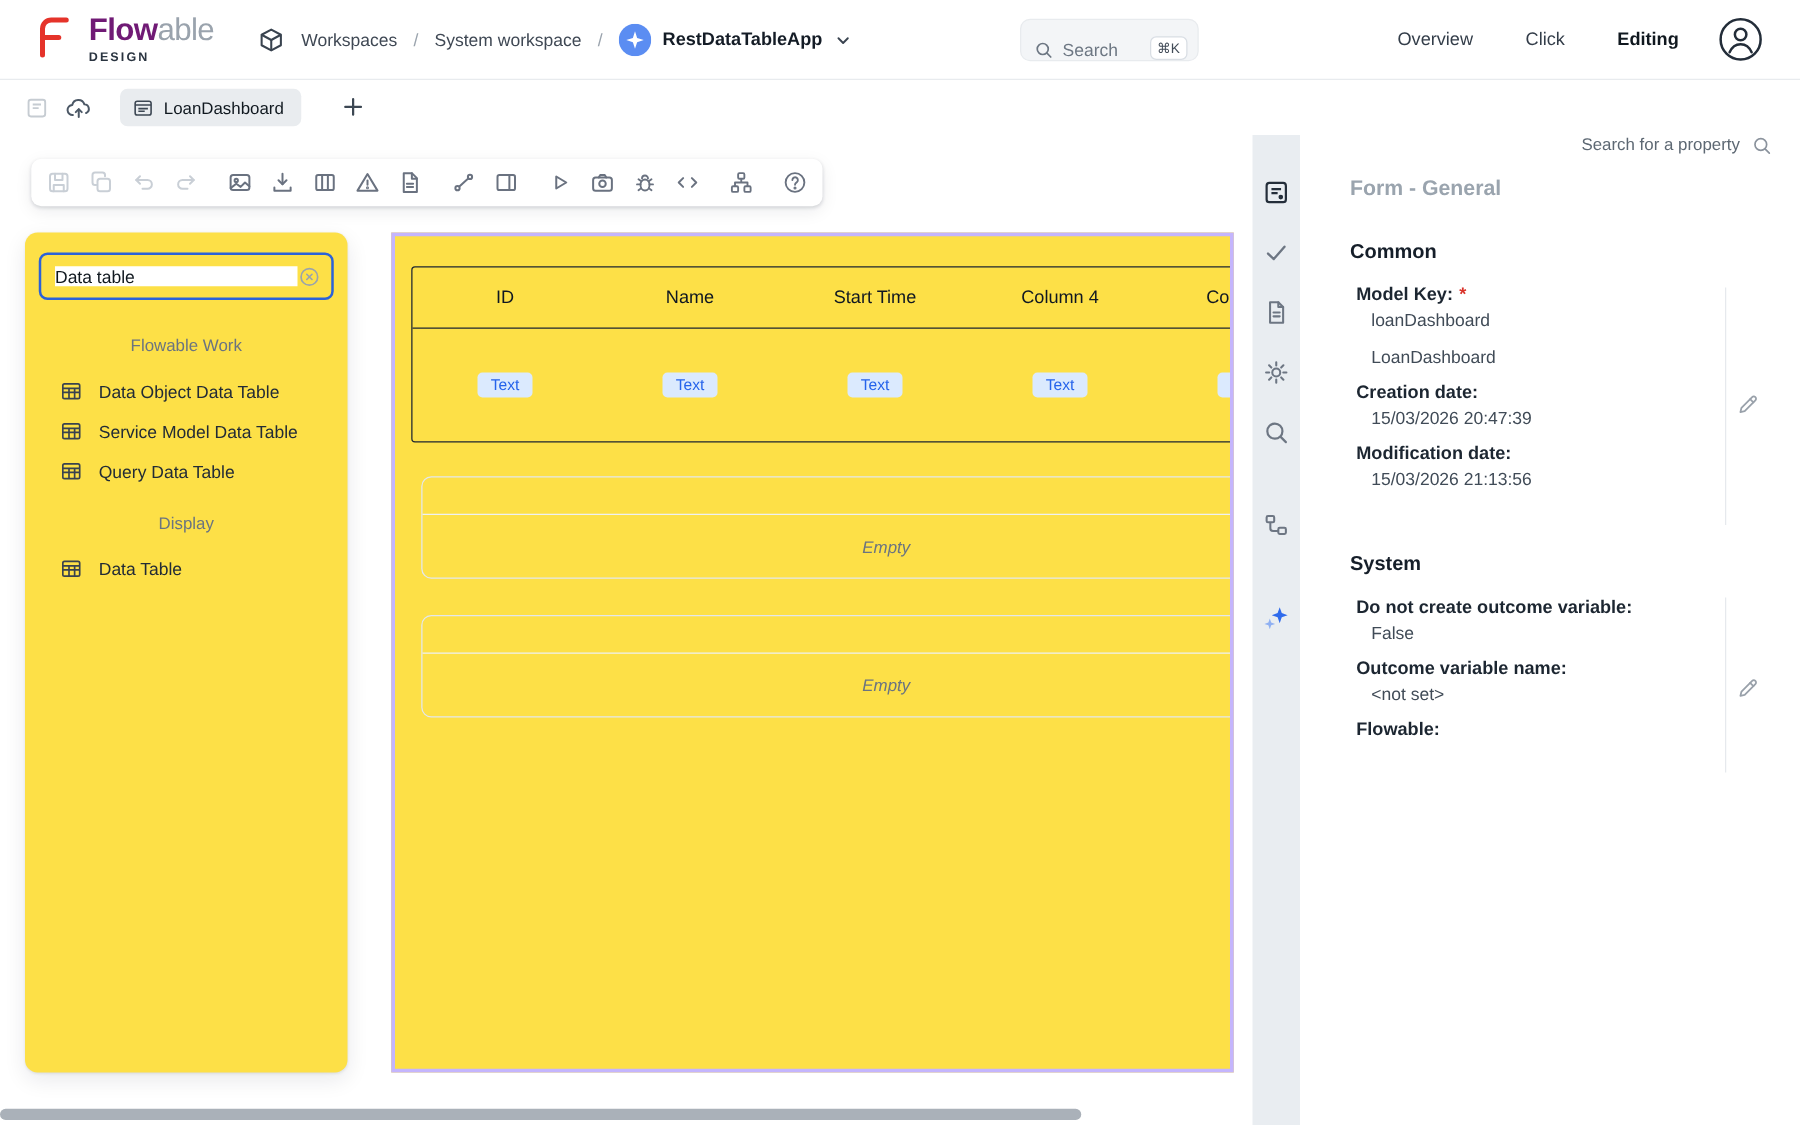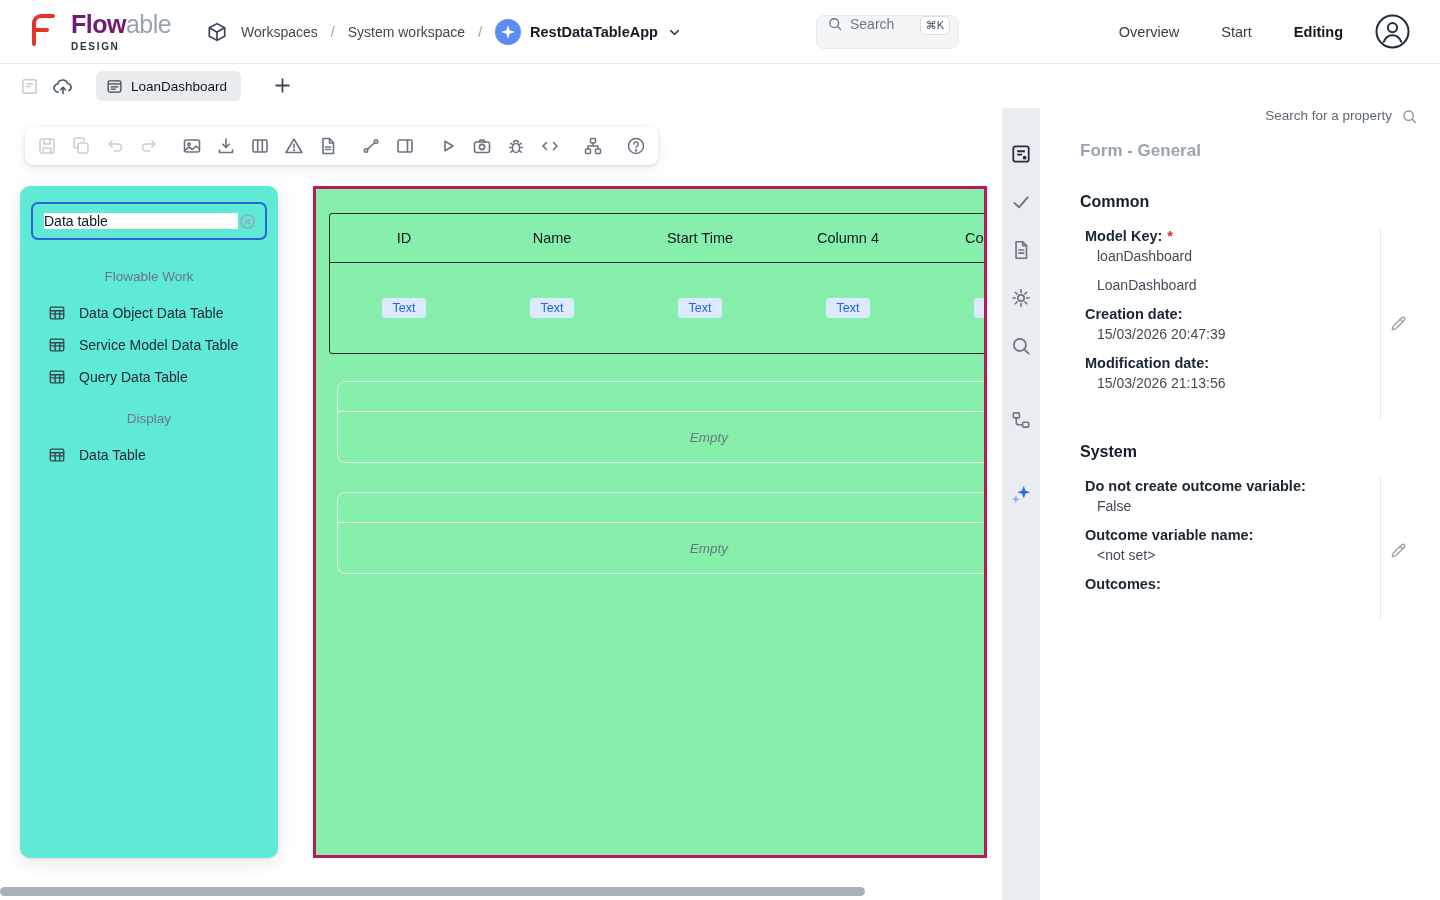--- a/index.html
+++ b/index.html
@@ -11,21 +11,21 @@
 
 .header{position:absolute;left:0;top:0;width:1440px;height:64px;background:#fff;border-bottom:1px solid #e8ebee;z-index:30}
 .logo{position:absolute;left:26px;top:11px;display:flex;gap:9px;align-items:flex-start}
 .brand{font-size:25px;letter-spacing:-.5px;line-height:1.1}
 .brand .b{font-weight:700;color:#701a75}
 .brand .l{font-weight:400;color:#9aa3ad}
 .brand-sub{font-size:10px;font-weight:700;letter-spacing:1.7px;color:#2a3440;margin-top:2px}
 .breadcrumb{position:absolute;left:206px;top:0;height:64px;display:flex;align-items:center;gap:13px;font-size:14px;color:#3f4854}
 .crumb-sep{color:#9aa3ad}
 .crumb-app{display:flex;align-items:center;gap:9px;font-weight:700;color:#141c26;font-size:14.5px}
-.hsearch{position:absolute;left:816px;top:15px;width:143px;height:34px;background:#f3f5f7;border:1px solid #e8ebee;border-radius:8px;display:flex;align-items:flex-start;gap:7px;padding:0 8px 0 10px}
+.hsearch{position:absolute;left:816px;top:15px;width:143px;height:34px;background:#f3f5f7;border:1px solid #e8ebee;border-radius:8px;display:flex;align-items:flex-end;gap:7px;padding:0 8px 0 10px}
 .hsearch input{border:0;background:transparent;outline:0;width:58px;font-size:14px;color:#404a56;font-family:inherit}
 .hsearch input::placeholder{color:#6d7783}
 .kbd{background:#fff;border:1px solid #d9dee4;border-radius:5px;font-size:11px;color:#424c58;padding:2px 5px;margin-left:auto}
 .topnav{position:absolute;right:97px;top:0;height:64px;display:flex;align-items:center;gap:42px;font-size:14.5px;color:#333d49}
 .topnav .nav-item{cursor:pointer}
 .topnav .active{font-weight:700;color:#10181f}
 .avatar{position:absolute;right:30px;top:14px;width:35px;height:35px;cursor:pointer}
 
 
 .tabbar{position:absolute;left:0;top:64px;width:1440px;height:44px;background:#fff}
@@ -37,32 +37,32 @@
 
 
 .canvas{position:absolute;left:0;top:108px;width:1002px;height:792px;background:#fff;overflow:hidden}
 .toolbar{position:absolute;left:25px;top:19px;height:38px;background:#fff;border-radius:8px;box-shadow:0 1px 3px rgba(15,23,42,.14),0 4px 14px rgba(15,23,42,.08);display:flex;align-items:center;padding:0 12px}
 .toolbar .tbtn{width:20px;height:20px;color:#6a7280;cursor:pointer;margin-left:14px}
 .toolbar .tbtn:first-child{margin-left:0}
 .toolbar .tbtn.dis{color:#c9cfd6}
 .toolbar .grp{margin-left:23px}
 
 
-.palette{position:absolute;left:20px;top:78px;width:258px;height:672px;background:#5eead4;border-radius:10px;box-shadow:0 1px 2px rgba(15,23,42,.08),0 6px 18px rgba(15,23,42,.09)}
+.palette{position:absolute;left:20px;top:78px;width:258px;height:672px;background:#fde047;border-radius:10px;box-shadow:0 1px 2px rgba(15,23,42,.08),0 6px 18px rgba(15,23,42,.09)}
 .pal-search{margin:16px 11px 0;height:38px;border:2px solid #2b62d9;border-radius:7px;display:flex;align-items:center;padding:0 8px 0 11px}
 .pal-search input{border:0;outline:0;flex:1;font-size:14px;color:#10181f;font-family:inherit;min-width:0}
 .pal-clear{color:#9aa3ad;cursor:pointer}
 .pal-title{margin-top:29px;text-align:center;font-size:13.5px;color:#6b7480}
 .pal-title.t2{margin-top:18px}
 .pal-list{margin-top:13px}
 .pal-item{display:flex;align-items:center;gap:13px;height:32px;padding-left:28px;font-size:14px;color:#222b36;cursor:grab}
 .pal-item .icon{color:#39434f}
 
 
-.frame{position:absolute;left:313px;top:78px;width:674px;height:672px;border:3px solid #be185d;background:#86efac;overflow:hidden}
+.frame{position:absolute;left:313px;top:78px;width:674px;height:672px;border:3px solid #c4b5fd;background:#fde047;overflow:hidden}
 .dtable{position:absolute;left:13px;top:24px;width:742px;border:1.5px solid #1c2530;border-radius:3px}
 .dt-head{display:grid;grid-template-columns:repeat(5,148px);height:49px;border-bottom:1.5px solid #1c2530}
 .dt-head .cell{display:flex;align-items:center;justify-content:center;font-size:14.5px;font-weight:500;color:#0f1722}
 .dt-body{display:grid;grid-template-columns:repeat(5,148px);height:90px}
 .dt-body .cell{display:flex;align-items:center;justify-content:center}
 .chip{background:#dbeafe;color:#2563eb;font-size:12.5px;border-radius:4px;padding:4px 11px;line-height:1;cursor:pointer}
 .empty-box{position:absolute;left:21px;width:744px;height:82px;border:1px solid #e3e7ec;border-radius:8px}
 .empty-box .hd{height:30px;border-bottom:1px solid #eef1f4}
 .empty-box .bd{height:50px;display:flex;align-items:center;justify-content:center;font-size:13.5px;font-style:italic;color:#6b7480}
 .eb1{top:192px}.eb2{top:303px}
@@ -134,21 +134,21 @@
     <svg class="icon" width="16" height="16" viewBox="0 0 20 20" fill="none" stroke="#6d7783" stroke-width="1.7" stroke-linecap="round">
         <circle cx="9" cy="9" r="5.5"></circle>
         <path d="M13.2 13.2L17 17"></path>
       </svg>
     <input type="text" placeholder="Search" style="">
     <span class="kbd">⌘K</span>
   </div>
 
   <div class="topnav">
     <span class="nav-item">Overview</span>
-    <span class="nav-item">Start</span>
+    <span class="nav-item">Click</span>
     <span class="nav-item active">Editing</span>
   </div>
 
   <svg class="avatar" viewBox="0 0 35 35" fill="none" stroke="#232d39" stroke-width="2" stroke-linecap="round">
     <circle cx="17.5" cy="17.5" r="16"></circle>
       <circle cx="17.5" cy="13.6" r="4.6"></circle>
       <path d="M8.7 27.8c1.8-4.3 5-6.5 8.8-6.5s7 2.2 8.8 6.5"></path>
   </svg>
 </div>
 
@@ -418,21 +418,21 @@
   <div class="fields f2">
     <div class="field">
       <div class="lbl">Do not create outcome variable:</div>
       <div class="val">False</div>
     </div>
     <div class="field">
       <div class="lbl">Outcome variable name:</div>
       <div class="val">&lt;not set&gt;</div>
     </div>
     <div class="field">
-      <div class="lbl">Outcomes:</div>
+      <div class="lbl">Flowable:</div>
     </div>
   </div>
   <div class="vdiv vd2"></div>
   <svg class="pencil pc2" viewBox="0 0 20 20" fill="none" stroke="currentColor" stroke-width="1.5" stroke-linecap="round" stroke-linejoin="round">
       <path d="M3.5 16.5l.9-3.6 9-9a1.9 1.9 0 012.7 2.7l-9 9z"></path>
       <path d="M11.7 5.6l2.7 2.7"></path>
     </svg>
 </div>
 
 </body></html>

